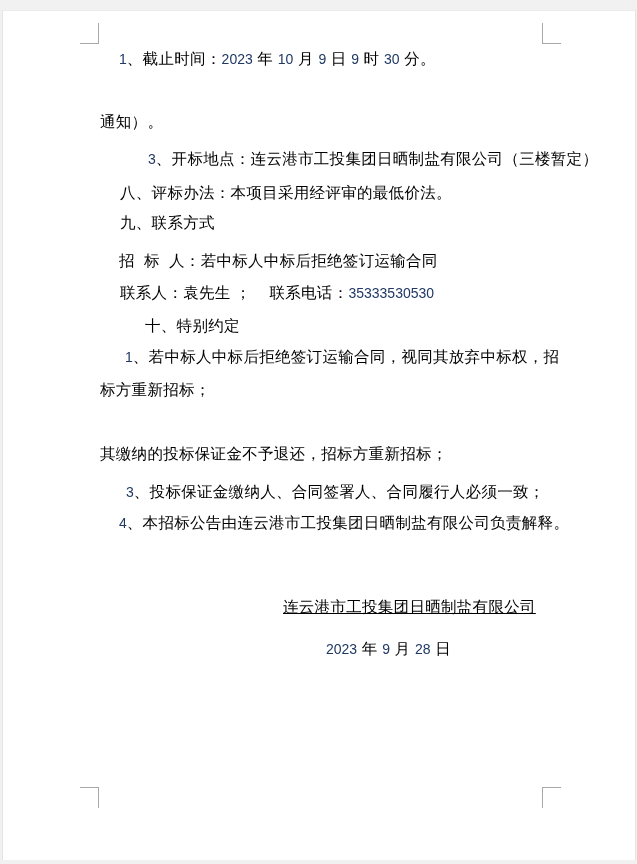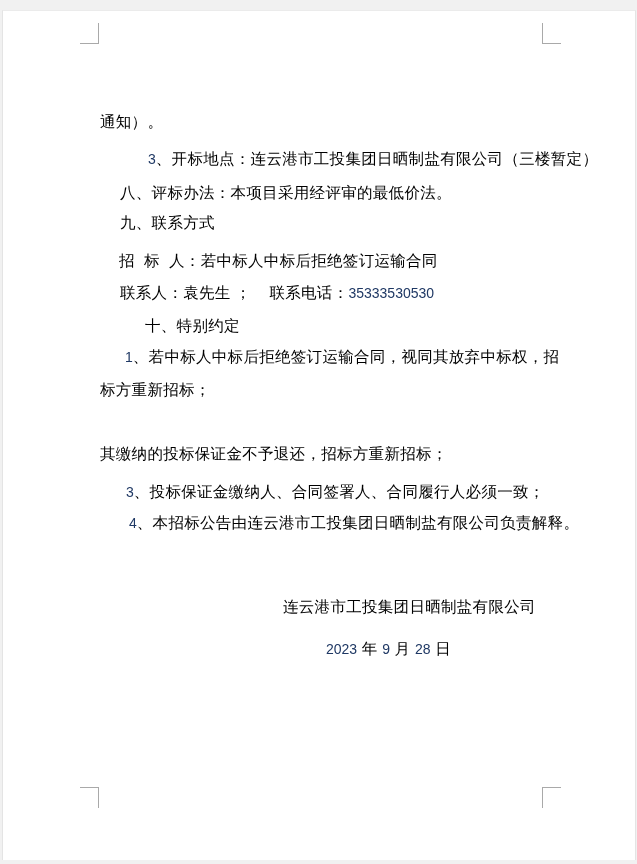--- a/index.html
+++ b/index.html
@@ -43,29 +43,30 @@
 <body>
 
 <div class="band-top"></div>
 
 <div class="paper">
   <div class="mark tl"></div>
   <div class="mark tr"></div>
   <div class="mark bl"></div>
   <div class="mark br"></div>
 
+  <div class="line" style="left:116px;top:38px;"><span class="num">1</span><span>、截止时间：</span><span class="num">2023</span><span> 年 </span><span class="num">10</span><span> 月 </span><span class="num">9</span><span> 日 </span><span class="num">9</span><span> 时 </span><span class="num">30</span><span> 分。</span></div>
   <div class="line" style="left:97px;top:101px;"><span>通知）。</span></div>
   <div class="line" style="left:116px;top:138px;margin-left:29px;"><span class="num">3</span><span>、开标地点：连云港市工投集团日晒制盐有限公司（三楼暂定）</span></div>
   <div class="line" style="left:117px;top:172px;"><span>八、评标办法：本项目采用经评审的最低价法。</span></div>
   <div class="line" style="left:117px;top:202px;"><span>九、联系方式</span></div>
   <div class="line" style="left:116px;top:240px;"><span>招  标  人：若中标人中标后拒绝签订运输合同</span></div>
   <div class="line" style="left:117px;top:272px;"><span>联系人：袁先生 ；    联系电话：</span><span class="num">35333530530</span></div>
   <div class="line" style="left:142px;top:305px;"><span>十、特别约定</span></div>
   <div class="line" style="left:122px;top:336px;"><span class="num">1</span><span>、若中标人中标后拒绝签订运输合同，视同其放弃中标权，招</span></div>
   <div class="line" style="left:97px;top:369px;"><span>标方重新招标；</span></div>
   <div class="line" style="left:97px;top:433px;"><span>其缴纳的投标保证金不予退还，招标方重新招标；</span></div>
   <div class="line" style="left:123px;top:471px;"><span class="num">3</span><span>、投标保证金缴纳人、合同签署人、合同履行人必须一致；</span></div>
-  <div class="line" style="left:126px;top:502px;"><span class="num">4</span><span>、本招标公告由连云港市工投集团日晒制盐有限公司负责解释。</span></div>
-  <div class="line" style="left:280px;top:586px;"><span>连云港市工投集团日晒制盐有限公司</span></div>
+  <div class="line" style="left:116px;top:502px;"><span class="num">4</span><span>、本招标公告由连云港市工投集团日晒制盐有限公司负责解释。</span></div>
+  <div class="line" style="left:280px;top:586px;text-decoration:underline;"><span>连云港市工投集团日晒制盐有限公司</span></div>
   <div class="line" style="left:323px;top:622px;margin-top:6px;"><span class="num">2023</span><span> 年 </span><span class="num">9</span><span> 月 </span><span class="num">28</span><span> 日</span></div>
 </div>
 
 <div class="band-bottom"></div>
 
 </body></html>

